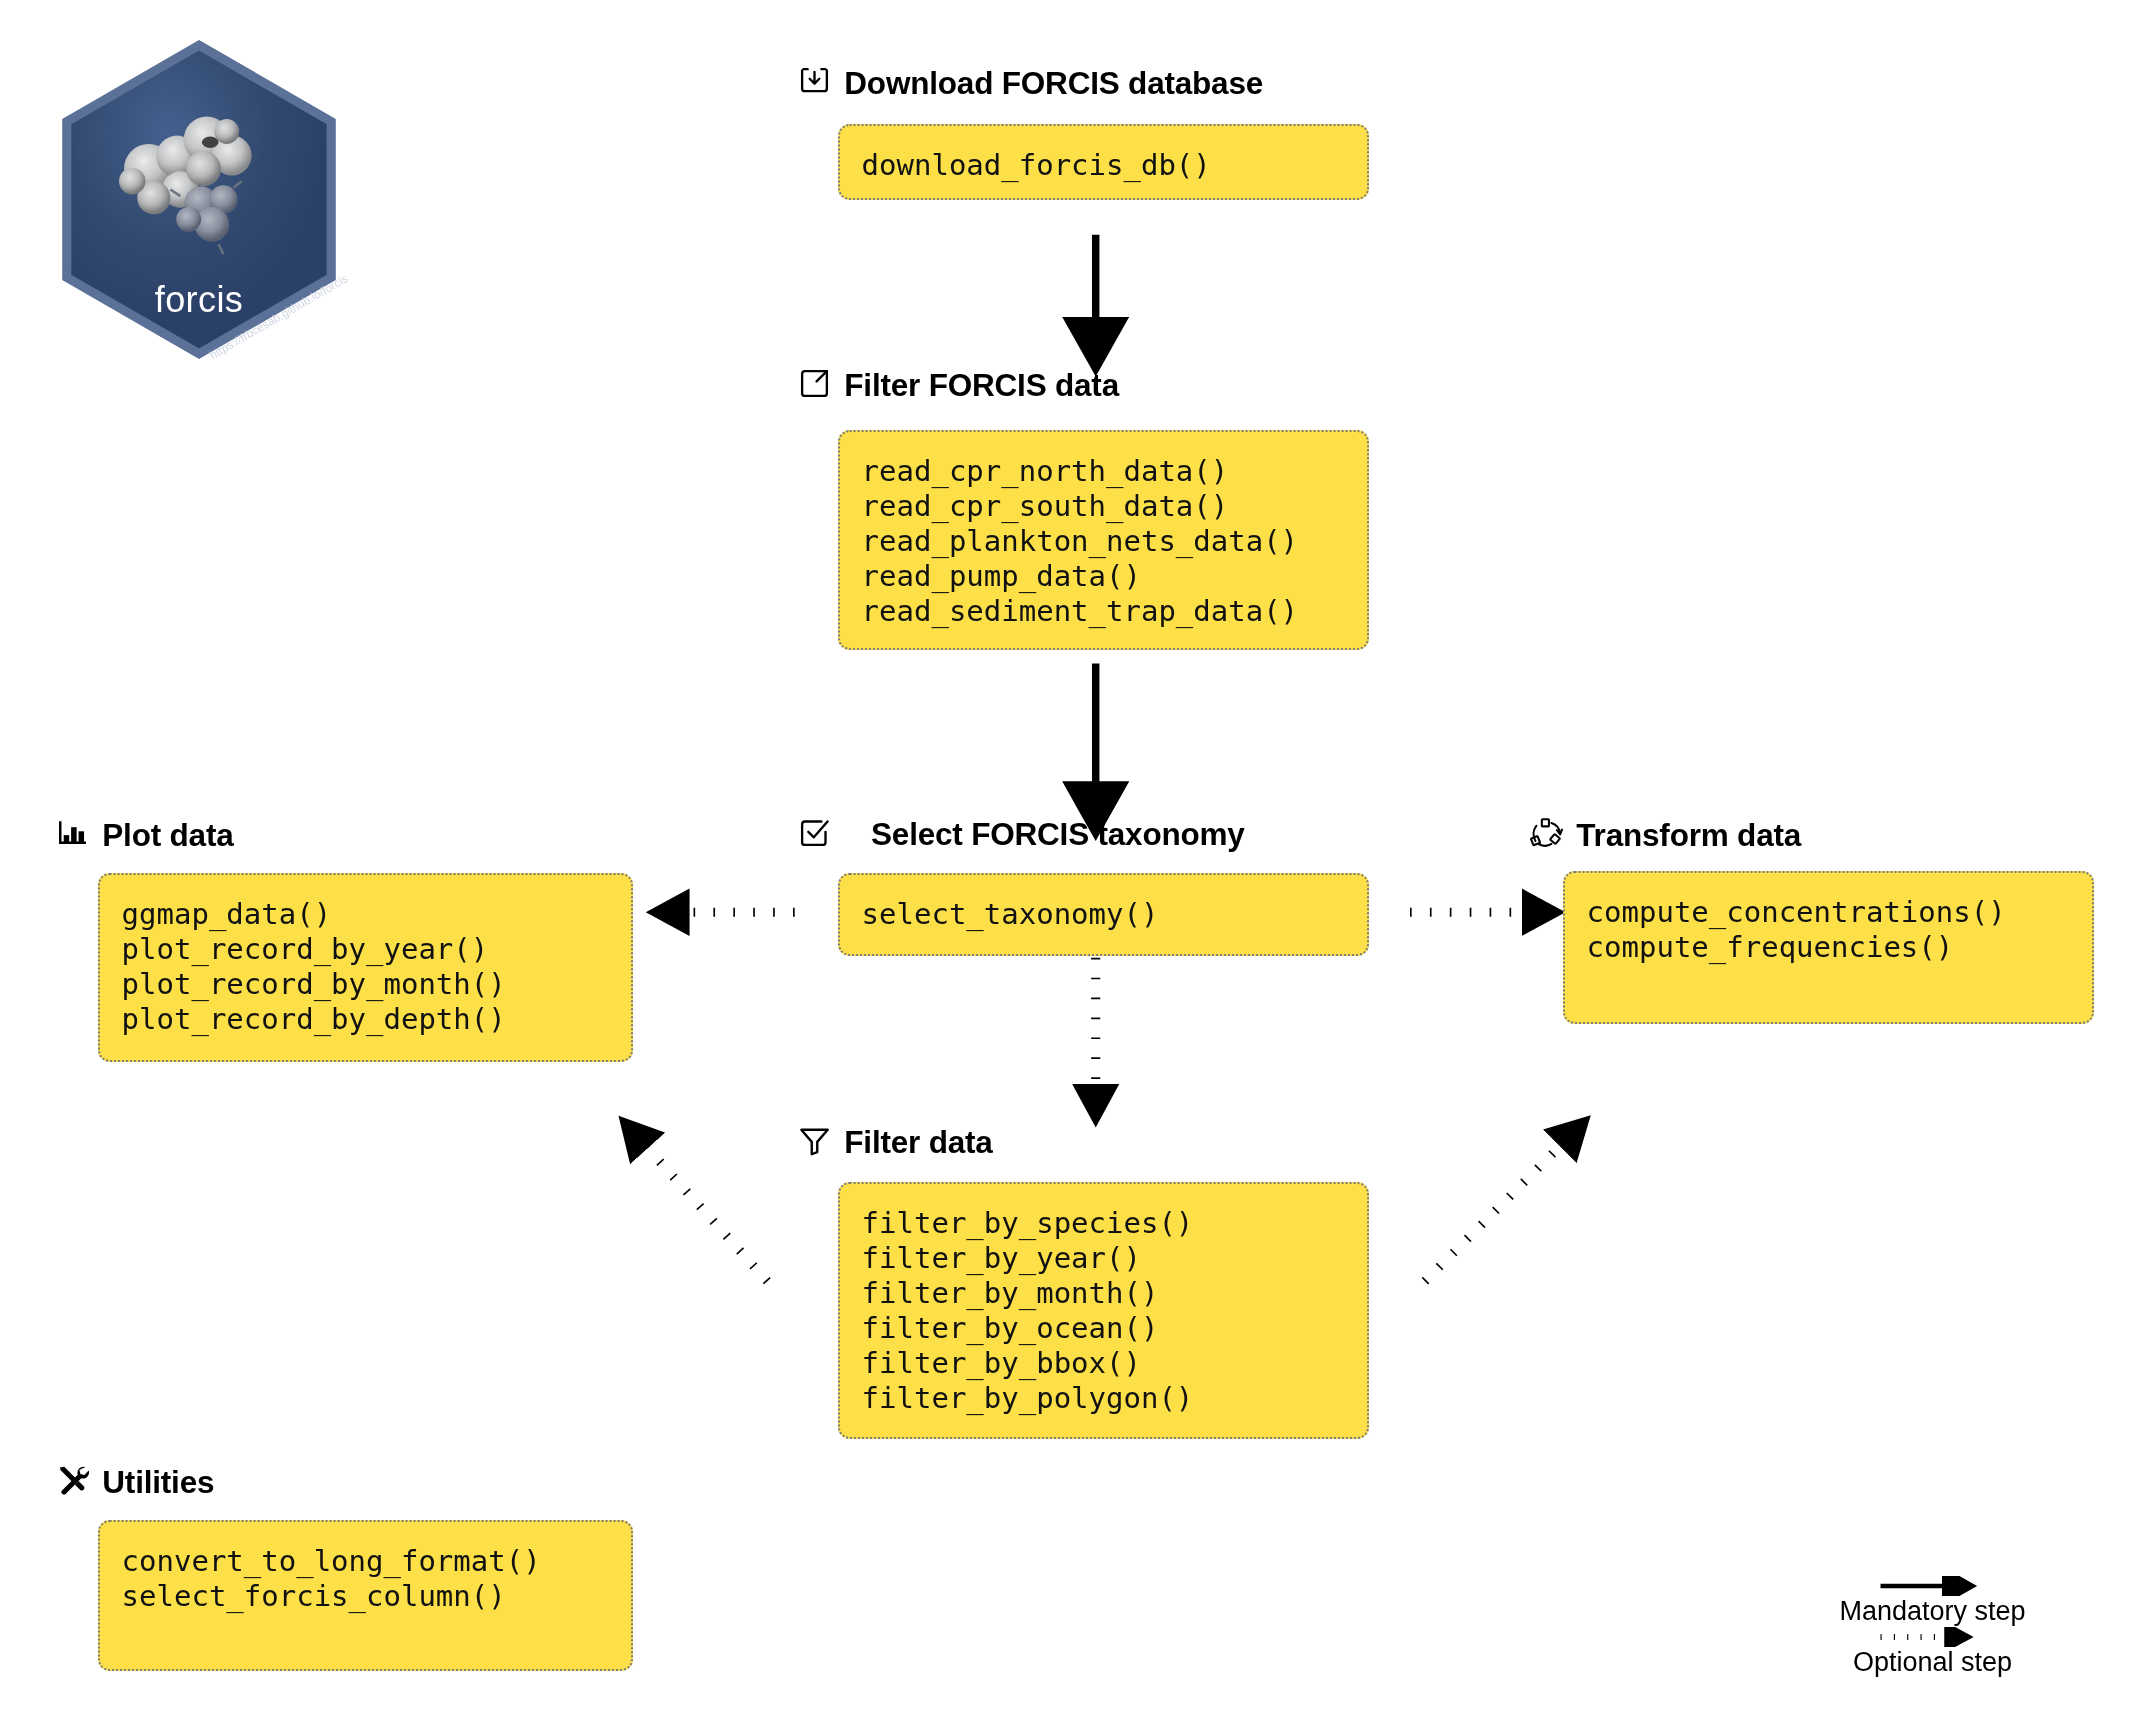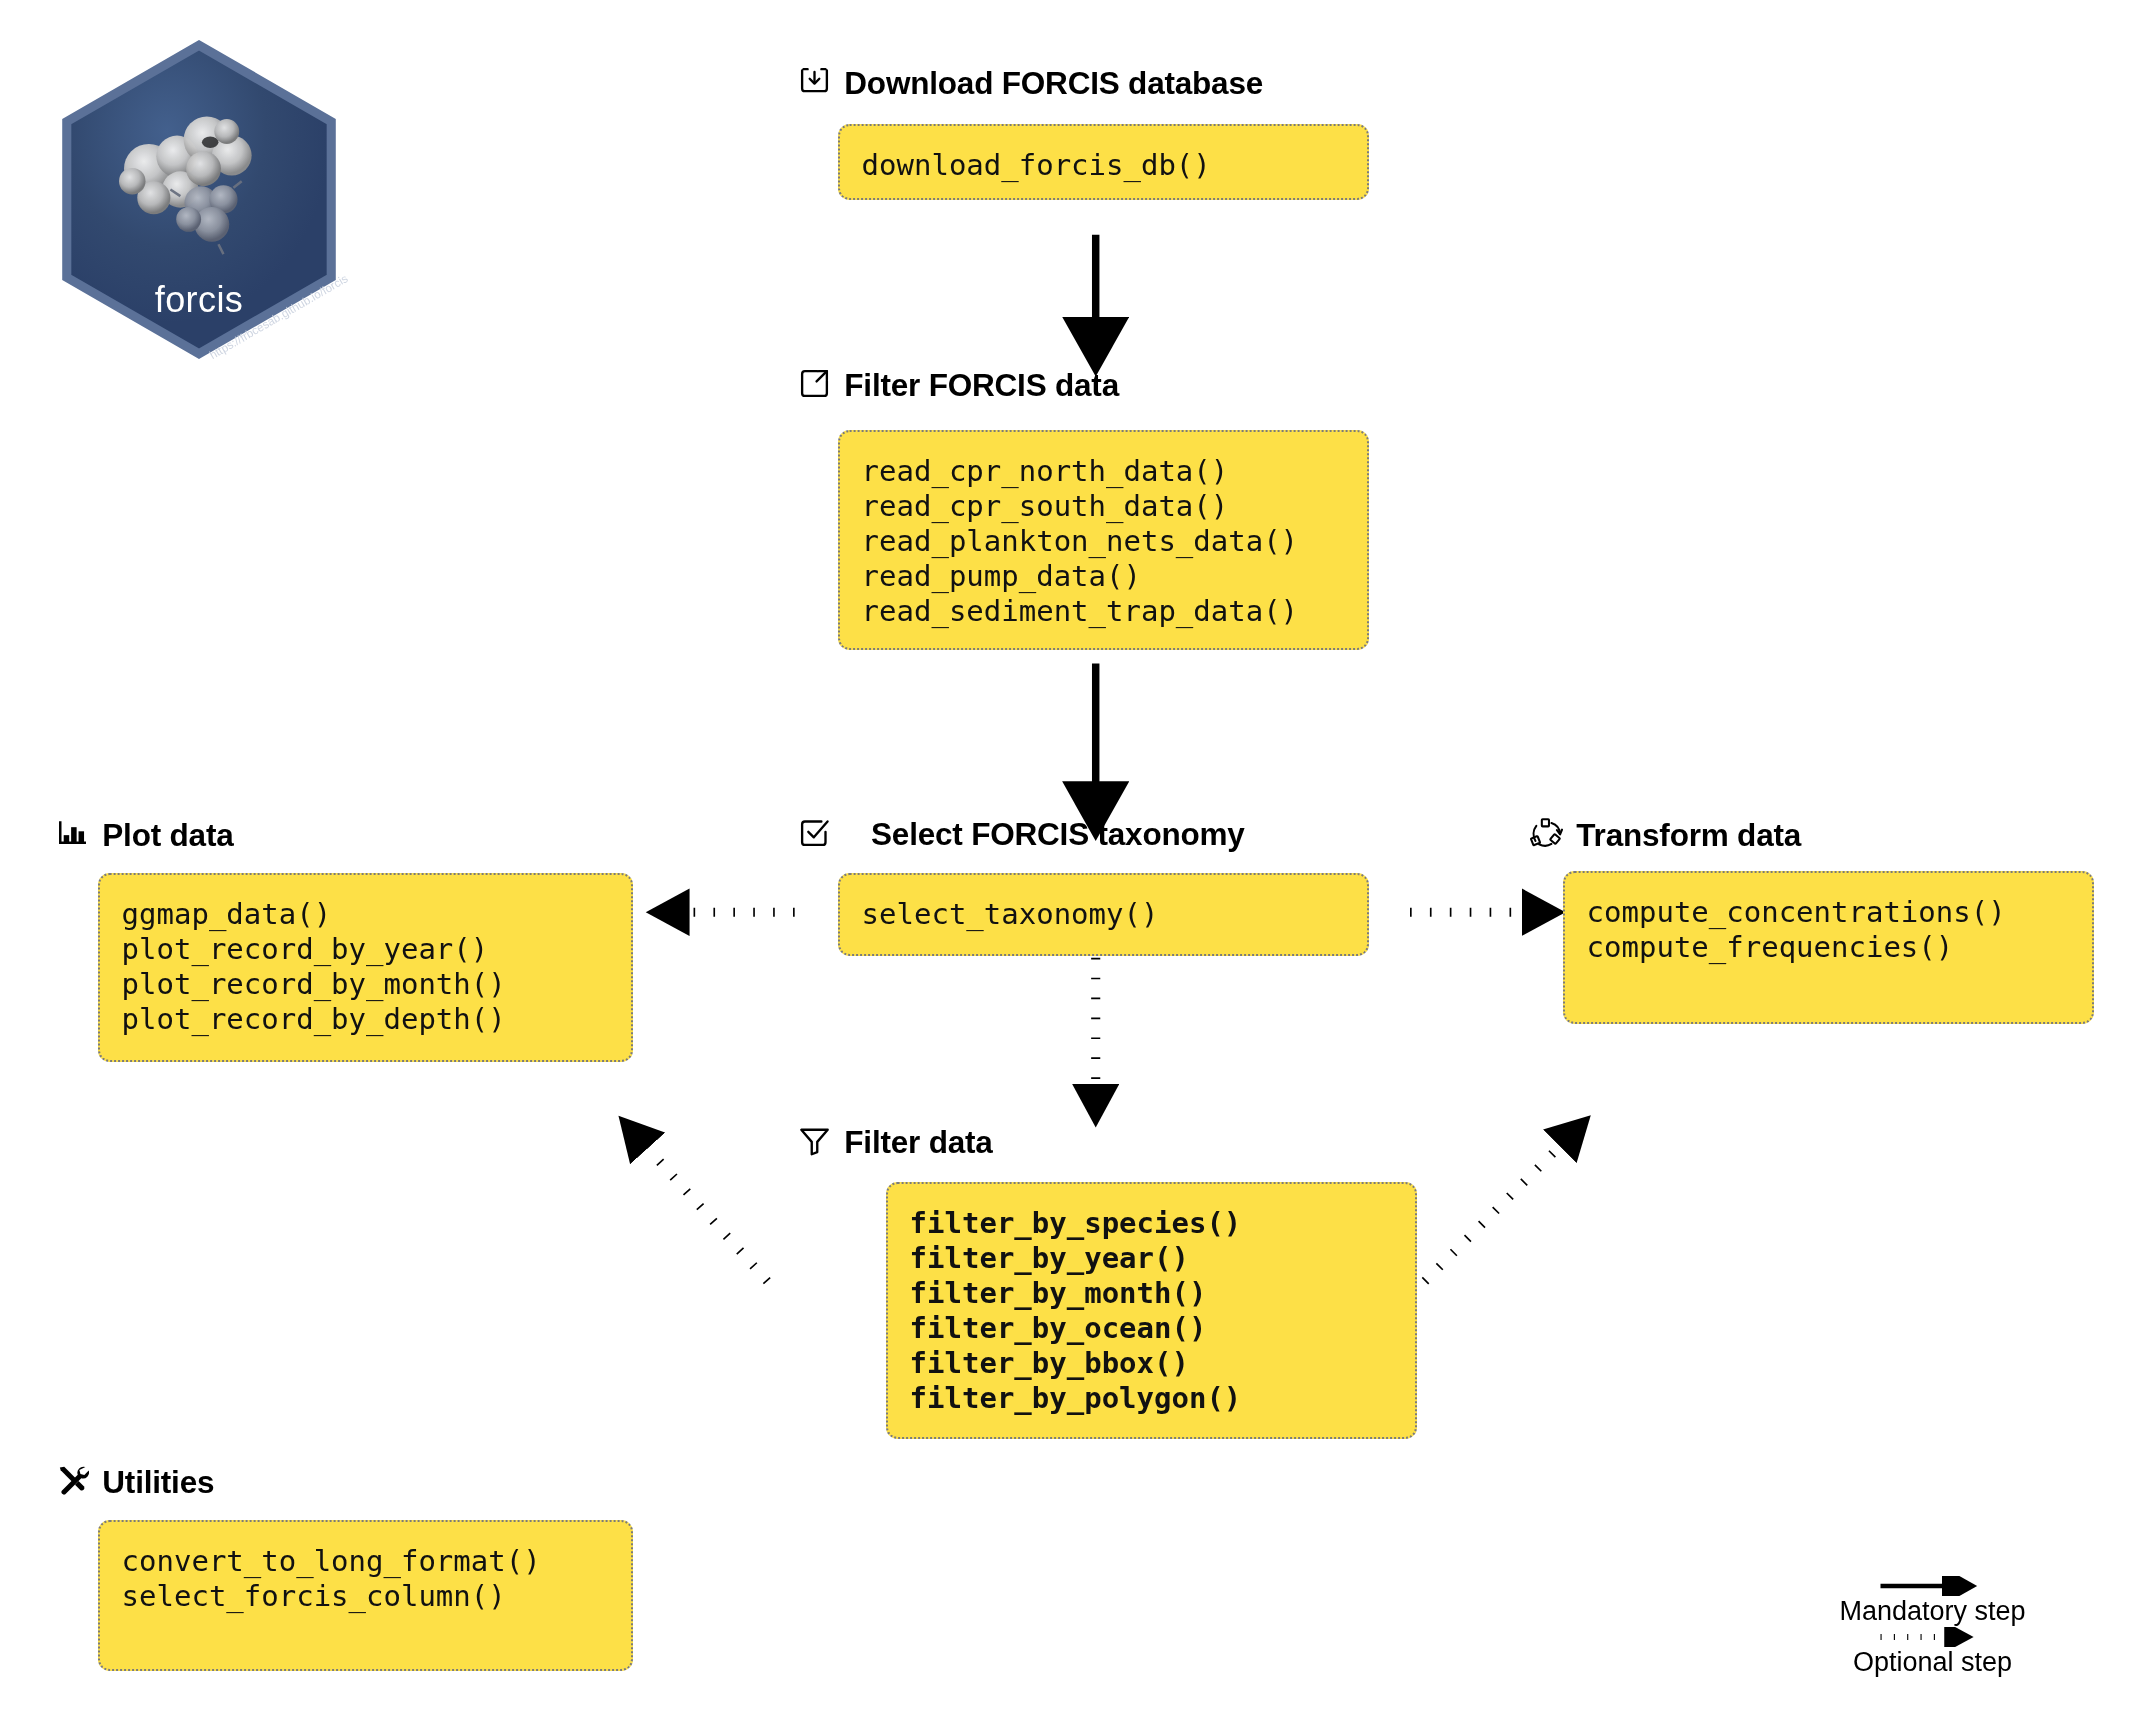--- a/index.html
+++ b/index.html
@@ -207,21 +207,21 @@
   </div>
 
   <div class="sect-head" style="left:798px;top:1124px;">
     <span class="ico">
       <svg width="33" height="33" viewBox="0 0 24 24" fill="none" stroke="#000" stroke-width="1.7" stroke-linejoin="round">
         <path d="M2.4 4.2 h19.2 l-7.6 8.8 v7.4 l-4 1.6 v-9 z"></path>
       </svg>
     </span>
     <span>Filter data</span>
   </div>
-  <div class="fnbox" style="left:886px;top:1182px;width:531px;height:257px;font-weight:bold;">
+  <div class="fnbox" style="left:838px;top:1182px;width:531px;height:257px;">
     <div class="fn">filter_by_species()</div>
     <div class="fn">filter_by_year()</div>
     <div class="fn">filter_by_month()</div>
     <div class="fn">filter_by_ocean()</div>
     <div class="fn">filter_by_bbox()</div>
     <div class="fn">filter_by_polygon()</div>
   </div>
 
   <div class="sect-head" style="left:56px;top:1464px;">
     <span class="ico">

